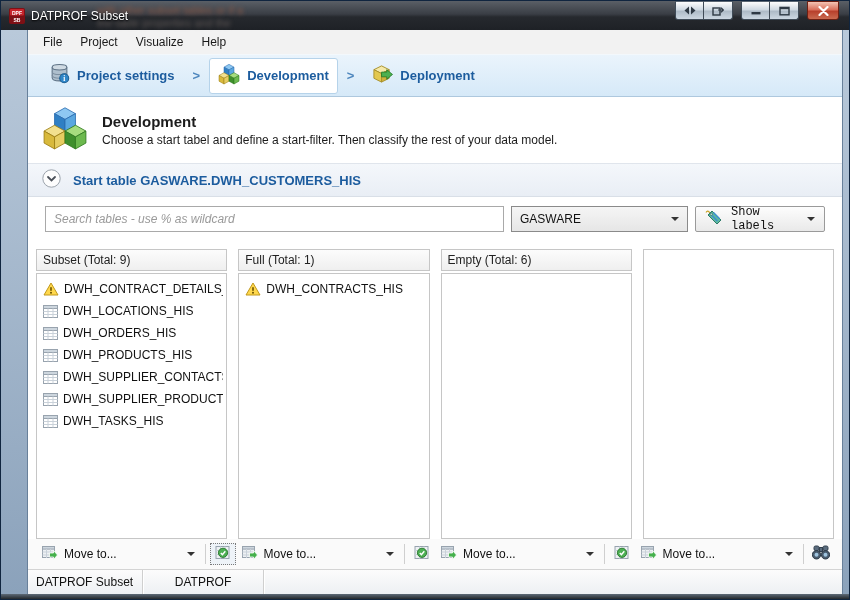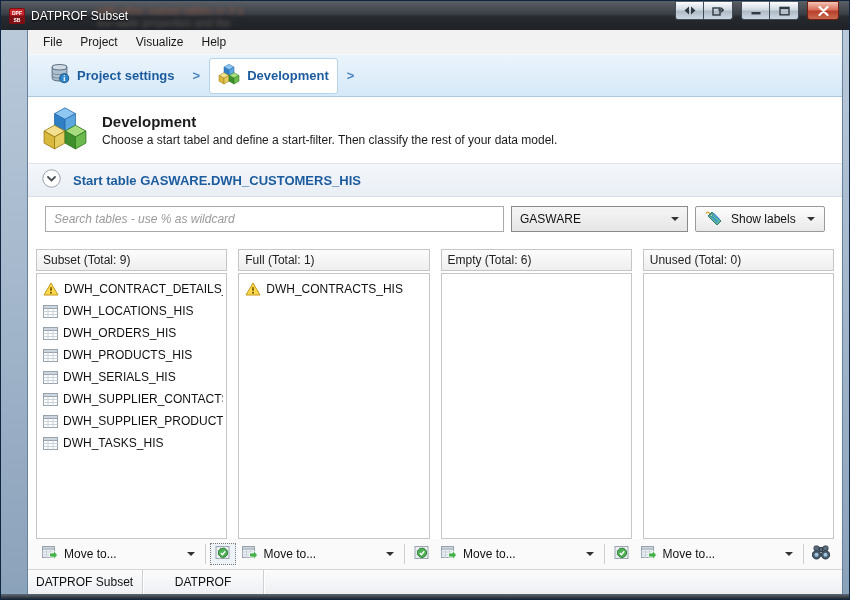--- a/index.html
+++ b/index.html
@@ -60,21 +60,21 @@
 
   
   .filter-row { height:44px; flex:none; display:flex; align-items:center; gap:7px; padding:0 17px; background:#fff; }
   .search-input { flex:1; height:26px; border:1px solid #a9a9a9; padding:0 8px; font-size:12px;
                   font-family:inherit; color:#222; }
   .search-input::placeholder { color:#9a9a9a; font-style:italic; }
   .combo { width:177px; height:26px; display:flex; align-items:center; padding:0 8px; gap:6px;
     background:linear-gradient(#f5f5f5, #e6e6e6); border:1px solid #8a8a8a; font-size:12px; color:#111; }
   .combo .darr { margin-left:auto; }
   .labels-btn { width:130px; height:26px; display:flex; align-items:center; gap:8px; padding:0 9px;
-    background:linear-gradient(#fdfdfd, #e9e9e9); border:1px solid #9a9a9a; border-radius:2px; font-size:12px; color:#111; }
+    background:linear-gradient(#fdfdfd, #e9e9e9); border:1px solid #9a9a9a; border-radius:2px; font-size:12px; color:#111;font-family:Liberation Mono, monospace; }
   .labels-btn .darr { margin-left:auto; }
   .darr { width:0; height:0; border-left:4px solid transparent; border-right:4px solid transparent; border-top:4px solid #333; }
 
   
   .columns-wrap { flex:1; min-height:0; padding:8px 8px 0; background:#fff; }
   .columns { display:flex; gap:11px; height:100%; }
   .column { flex:1; min-width:0; display:flex; flex-direction:column; }
   .col-header { height:22px; flex:none; line-height:20px; padding:0 6px; font-size:12px; color:#222;
     background:linear-gradient(#fcfcfc, #efefef); border:1px solid #c6c6c6; margin-bottom:2px; }
   .col-list { flex:1; border:1px solid #c6c6c6; background:#fff; overflow:hidden; padding:4px 3px; }
@@ -189,20 +189,29 @@
                 </g>
                 <g stroke="#2f7a1f" stroke-width="0.8">
                   <polygon points="23.5,14.5 31,18.7 23.5,22.9 16,18.7" fill="#a6dc7e"></polygon>
                   <polygon points="16,18.7 23.5,22.9 23.5,31.5 16,27.3" fill="#3f8f2c"></polygon>
                   <polygon points="31,18.7 23.5,22.9 23.5,31.5 31,27.3" fill="#6cb94e"></polygon>
                 </g>
               </svg></span>
             <span class="crumb-label">Development</span>
           </div>
           <span class="crumb-sep">&gt;</span>
+          <div class="crumb">
+            <span class="icon"><svg width="21" height="21" viewBox="0 0 22 22">
+                <polygon points="2,7 10,3 18,7 10,11" fill="#f5e9a8" stroke="#a8912c"></polygon>
+                <polygon points="2,7 10,11 10,20 2,16" fill="#e3c84f" stroke="#a8912c"></polygon>
+                <polygon points="18,7 10,11 10,20 18,16" fill="#d1b23a" stroke="#a8912c"></polygon>
+                <polygon points="10,9.5 15.5,9.5 15.5,7 21.5,12 15.5,17 15.5,14.5 10,14.5" fill="#4cb050" stroke="#1e7524" stroke-width="0.8"></polygon>
+              </svg></span>
+            <span class="crumb-label">Deployment</span>
+          </div>
         </div>
 
       <div class="page-header">
         <span><svg width="46" height="46" viewBox="0 0 32 33">
               <g stroke="#2a6cb0" stroke-width="0.6">
                 <polygon points="16,2 23.5,6.2 16,10.4 8.5,6.2" fill="#8ec8f2"></polygon>
                 <polygon points="8.5,6.2 16,10.4 16,19 8.5,14.8" fill="#2f7fc4"></polygon>
                 <polygon points="23.5,6.2 16,10.4 16,19 23.5,14.8" fill="#5aa7e0"></polygon>
               </g>
               <g stroke="#9a7d12" stroke-width="0.6">
@@ -294,30 +303,20 @@
                   <span>DWH_PRODUCTS_HIS</span>
                 </div>
                 <div class="list-item">
                   <span class="icon">
                     <svg width="15" height="13" viewBox="0 0 15 13">
                       <rect x="0.5" y="0.5" width="14" height="12" fill="#fff" stroke="#98a3ae"></rect>
                       <rect x="0.5" y="0.5" width="14" height="3" fill="#cdd6de" stroke="#98a3ae"></rect>
                       <path d="M0.5 6.5h14M0.5 9.5h14M5 3.5v9M10 3.5v9" stroke="#c9d1d9" fill="none"></path>
                     </svg>
                   </span>
-                  <span>DWH_SERIALS_HIS</span>
-                </div>
-                <div class="list-item">
-                  <span class="icon">
-                    <svg width="15" height="13" viewBox="0 0 15 13">
-                      <rect x="0.5" y="0.5" width="14" height="12" fill="#fff" stroke="#98a3ae"></rect>
-                      <rect x="0.5" y="0.5" width="14" height="3" fill="#cdd6de" stroke="#98a3ae"></rect>
-                      <path d="M0.5 6.5h14M0.5 9.5h14M5 3.5v9M10 3.5v9" stroke="#c9d1d9" fill="none"></path>
-                    </svg>
-                  </span>
                   <span>DWH_SUPPLIER_CONTACTS_HIS</span>
                 </div>
                 <div class="list-item">
                   <span class="icon">
                     <svg width="15" height="13" viewBox="0 0 15 13">
                       <rect x="0.5" y="0.5" width="14" height="12" fill="#fff" stroke="#98a3ae"></rect>
                       <rect x="0.5" y="0.5" width="14" height="3" fill="#cdd6de" stroke="#98a3ae"></rect>
                       <path d="M0.5 6.5h14M0.5 9.5h14M5 3.5v9M10 3.5v9" stroke="#c9d1d9" fill="none"></path>
                     </svg>
                   </span>
@@ -348,21 +347,20 @@
                   </span>
                   <span>DWH_CONTRACTS_HIS</span>
                 </div>
               </div>
             </div>
             <div class="column">
               <div class="col-header">Empty (Total: 6)</div>
               <div class="col-list"></div>
             </div>
             <div class="column">
-              <div class="col-header">Unused (Total: 0)</div>
               <div class="col-list"></div>
             </div>
           </div>
       </div>
 
       <div class="footer-bar" id="footerRoot">
           <div class="col-footer">
             <button class="move-btn">
               <span class="icon"><svg width="16" height="14" viewBox="0 0 16 14">
                   <rect x="0.5" y="0.5" width="12" height="11" fill="#eef1f4" stroke="#98a3ae"></rect>

